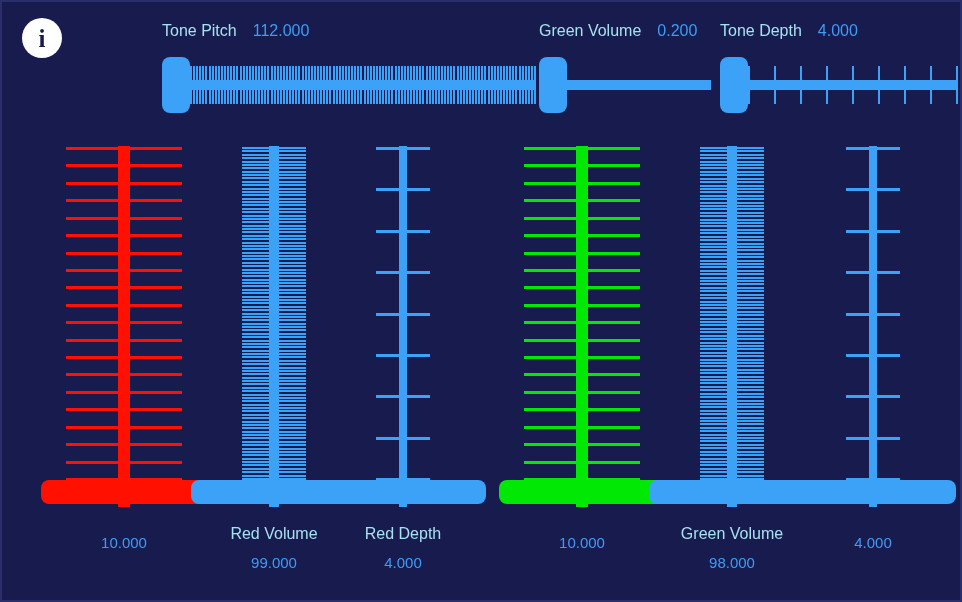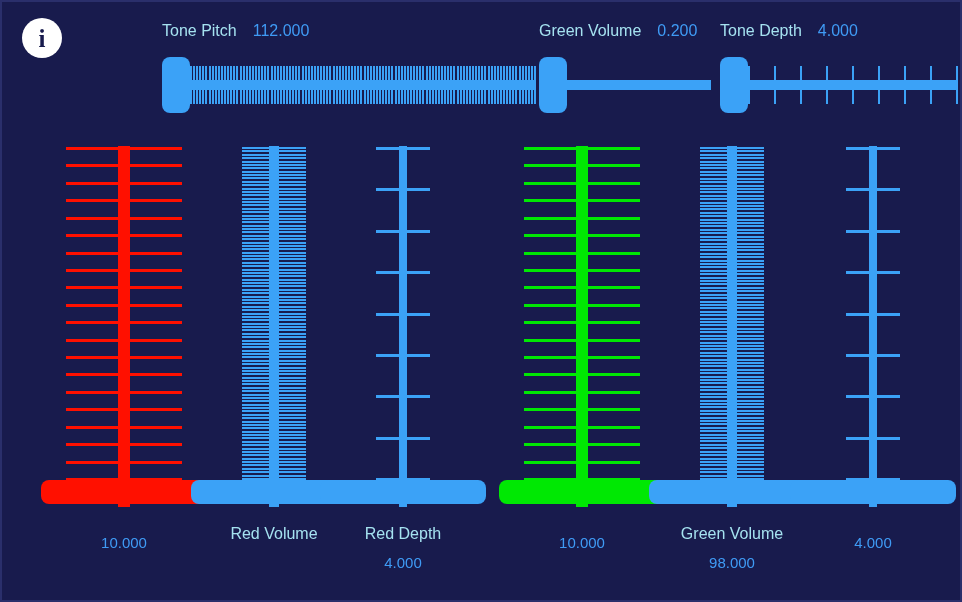--- a/index.html
+++ b/index.html
@@ -686,20 +686,21 @@
           <div class="v-tick left" style="top: 329.245px; width: 27px; height: 2px; background: rgb(59, 162, 247); left: 53px; right: auto; margin-left: 0px; margin-right: 0px;"></div>
           <div class="v-tick right" style="top: 329.245px; width: 27px; height: 2px; background: rgb(59, 162, 247); left: 90px; right: auto; margin-left: 0px; margin-right: 0px;"></div>
           <div class="v-tick left" style="top: 332.622px; width: 27px; height: 2px; background: rgb(59, 162, 247); left: 53px; right: auto; margin-left: 0px; margin-right: 0px;"></div>
           <div class="v-tick right" style="top: 332.622px; width: 27px; height: 2px; background: rgb(59, 162, 247); left: 90px; right: auto; margin-left: 0px; margin-right: 0px;"></div>
           <div class="v-tick left" style="top: 336px; width: 27px; height: 2px; background: rgb(59, 162, 247); left: 53px; right: auto; margin-left: 0px; margin-right: 0px;"></div>
           <div class="v-tick right" style="top: 336px; width: 27px; height: 2px; background: rgb(59, 162, 247); left: 90px; right: auto; margin-left: 0px; margin-right: 0px;"></div>
           <div class="v-thumb" style="background: rgb(59, 162, 247);"></div>
         </div>
         <div class="v-caption">
           <div class="v-name">Red Volume</div>
+          <div class="v-val">99.000</div>
         </div>
       </div>
       <div class="vslider" style="left: 316px;">
         <div class="v-col">
           <div class="v-rail" style="width: 8px; left: 81px; background: rgb(59, 162, 247);"></div>
           <div class="v-tick left" style="top: 5px; width: 23px; height: 3px; background: rgb(59, 162, 247); left: 58px; right: auto; margin-left: 0px; margin-right: 0px;"></div>
           <div class="v-tick right" style="top: 5px; width: 23px; height: 3px; background: rgb(59, 162, 247); left: 89px; right: auto; margin-left: 0px; margin-right: 0px;"></div>
           <div class="v-tick left" style="top: 46.375px; width: 23px; height: 3px; background: rgb(59, 162, 247); left: 58px; right: auto; margin-left: 0px; margin-right: 0px;"></div>
           <div class="v-tick right" style="top: 46.375px; width: 23px; height: 3px; background: rgb(59, 162, 247); left: 89px; right: auto; margin-left: 0px; margin-right: 0px;"></div>
           <div class="v-tick left" style="top: 87.75px; width: 23px; height: 3px; background: rgb(59, 162, 247); left: 58px; right: auto; margin-left: 0px; margin-right: 0px;"></div>

